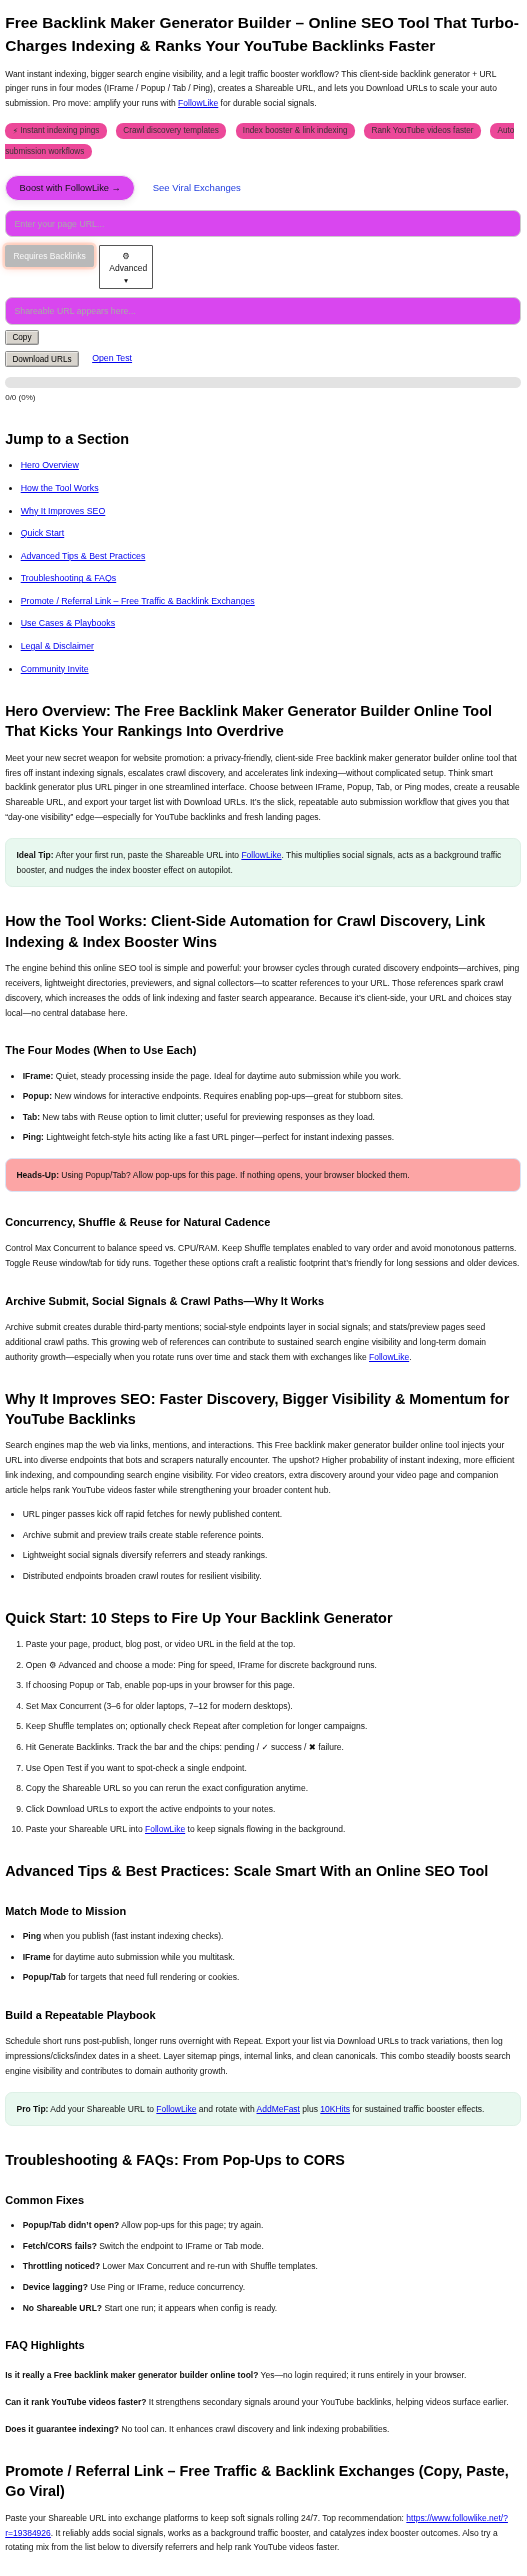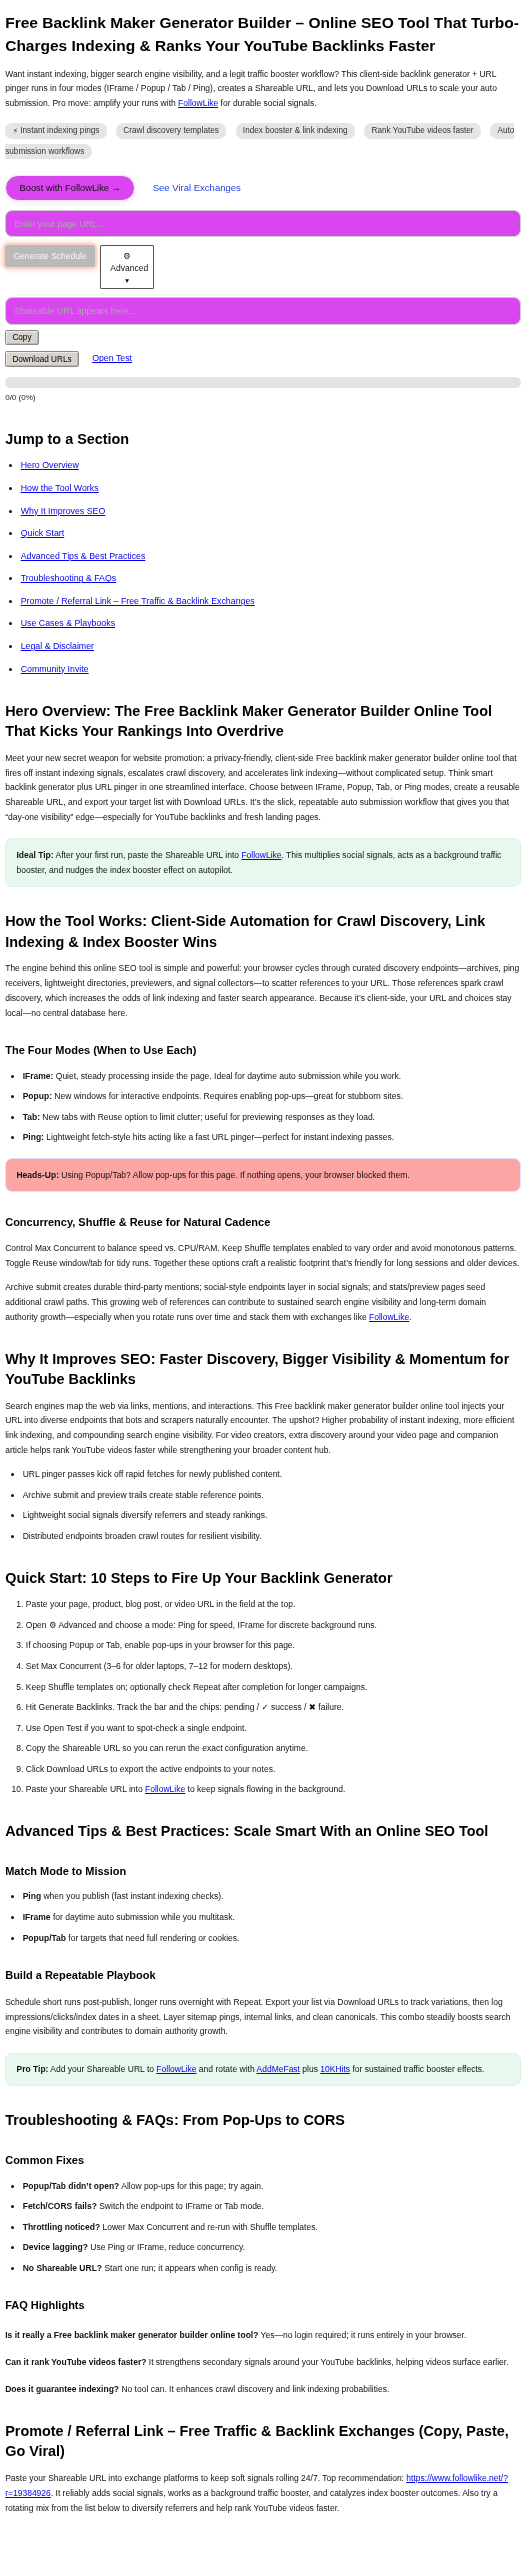--- a/index.html
+++ b/index.html
@@ -18,21 +18,21 @@
   h3 { font-size:11px; margin:20.6px 0 7.2px 0; font-weight:700; color:#000; }
   p  { margin:9.3px 0; }
   b  { font-weight:700; }
 
   a.inline-link { color:#0000ee; text-decoration:underline; cursor:pointer; }
   a.plain-link  { color:#2440e0; text-decoration:none; cursor:pointer; }
 
   
   .badges { margin:3.1px 0 7.2px 0; line-height:2.4; }
   .badge {
-    display:inline; background:#e5e5e5; color:#333;
+    display:inline; background:#ec4899; color:#333;
     border-radius:7.2px; padding:3.1px 7.2px; margin-right:7.2px;
     font-size:8.2px; white-space:normal;
   }
   .badge .bolt { margin-right:2.1px; }
 
   
   .cta-row { display:flex; align-items:center; gap:17.5px; margin:13.4px 0 9.3px 0; }
   .boost-btn {
     background:#d946ef; border:0.5px solid #eee; border-radius:13.4px;
     padding:6.7px 13.4px; font-size:9.3px; color:#111; cursor:pointer;
@@ -116,21 +116,21 @@
 
   <div class="cta-row">
     <button class="boost-btn">Boost with FollowLike →</button>
     <a class="plain-link viral-link">See Viral Exchanges</a>
   </div>
 
   
   <input class="url-input" placeholder="Enter your page URL..." style="">
 
   <div class="gen-row">
-    <button class="generate-btn">Generate Schedule</button>
+    <button class="generate-btn">Requires Backlinks</button>
     <div class="advanced-box">
       <span>⚙</span>
       <span>Advanced</span>
       <span class="caret">▼</span>
     </div>
   </div>
 
   <div class="share-row">
     <input class="share-input" readonly="" placeholder="Shareable URL appears here..." style="">
   </div>
@@ -182,20 +182,21 @@
     <li><b>Ping:</b><span> Lightweight fetch-style hits acting like a fast URL pinger—perfect for instant indexing passes.</span></li>
   </ul>
 
   <div class="note-box">
     <b>Heads-Up:</b><span> Using Popup/Tab? Allow pop-ups for this page. If nothing opens, your browser blocked them.</span>
   </div>
 
   <h3>Concurrency, Shuffle &amp; Reuse for Natural Cadence</h3>
   <p>Control Max Concurrent to balance speed vs. CPU/RAM. Keep Shuffle templates enabled to vary order and avoid monotonous patterns. Toggle Reuse window/tab for tidy runs. Together these options craft a realistic footprint that’s friendly for long sessions and older devices.</p>
 
+  <h3>Archive Submit, Social Signals &amp; Crawl Paths—Why It Works</h3>
   <p><span>Archive submit creates durable third-party mentions; social-style endpoints layer in social signals; and stats/preview pages seed additional crawl paths. This growing web of references can contribute to sustained search engine visibility and long-term domain authority growth—especially when you rotate runs over time and stack them with exchanges like </span><a class="inline-link">FollowLike</a><span>.</span></p>
 
   
   <h2>Why It Improves SEO: Faster Discovery, Bigger Visibility &amp; Momentum for YouTube Backlinks</h2>
   <p>Search engines map the web via links, mentions, and interactions. This Free backlink maker generator builder online tool injects your URL into diverse endpoints that bots and scrapers naturally encounter. The upshot? Higher probability of instant indexing, more efficient link indexing, and compounding search engine visibility. For video creators, extra discovery around your video page and companion article helps rank YouTube videos faster while strengthening your broader content hub.</p>
   <ul class="list">
     <li>URL pinger passes kick off rapid fetches for newly published content.</li>
     <li>Archive submit and preview trails create stable reference points.</li>
     <li>Lightweight social signals diversify referrers and steady rankings.</li>
     <li>Distributed endpoints broaden crawl routes for resilient visibility.</li>

